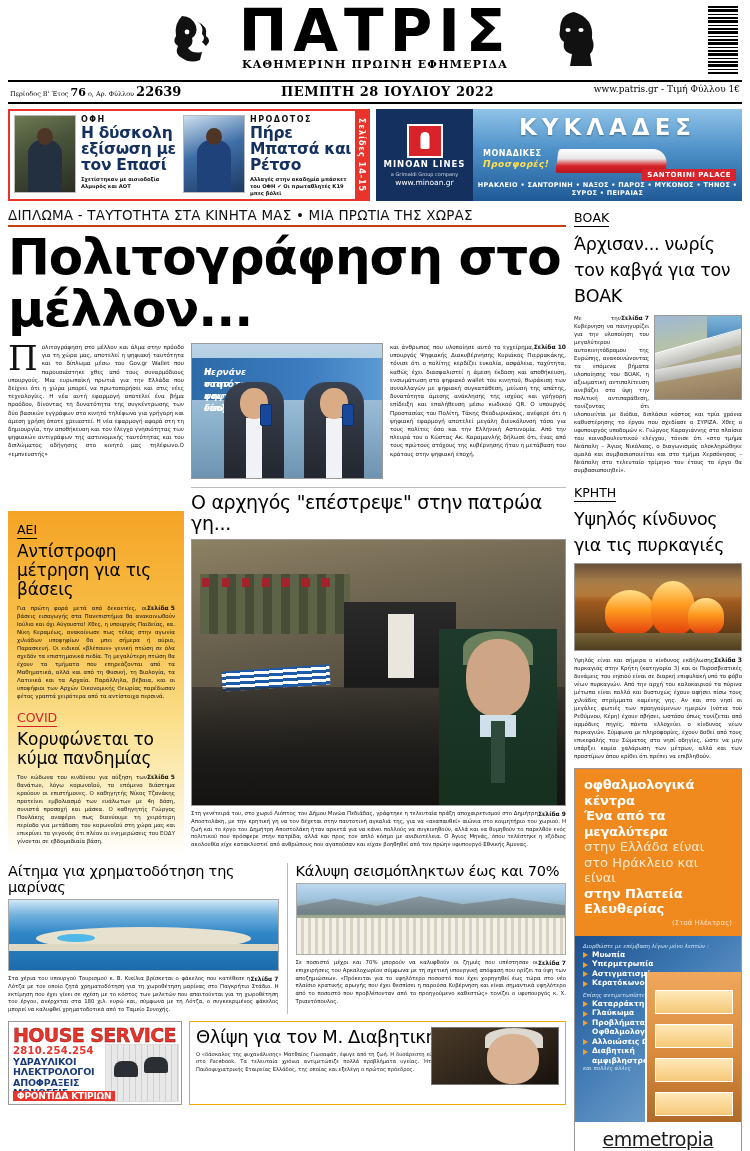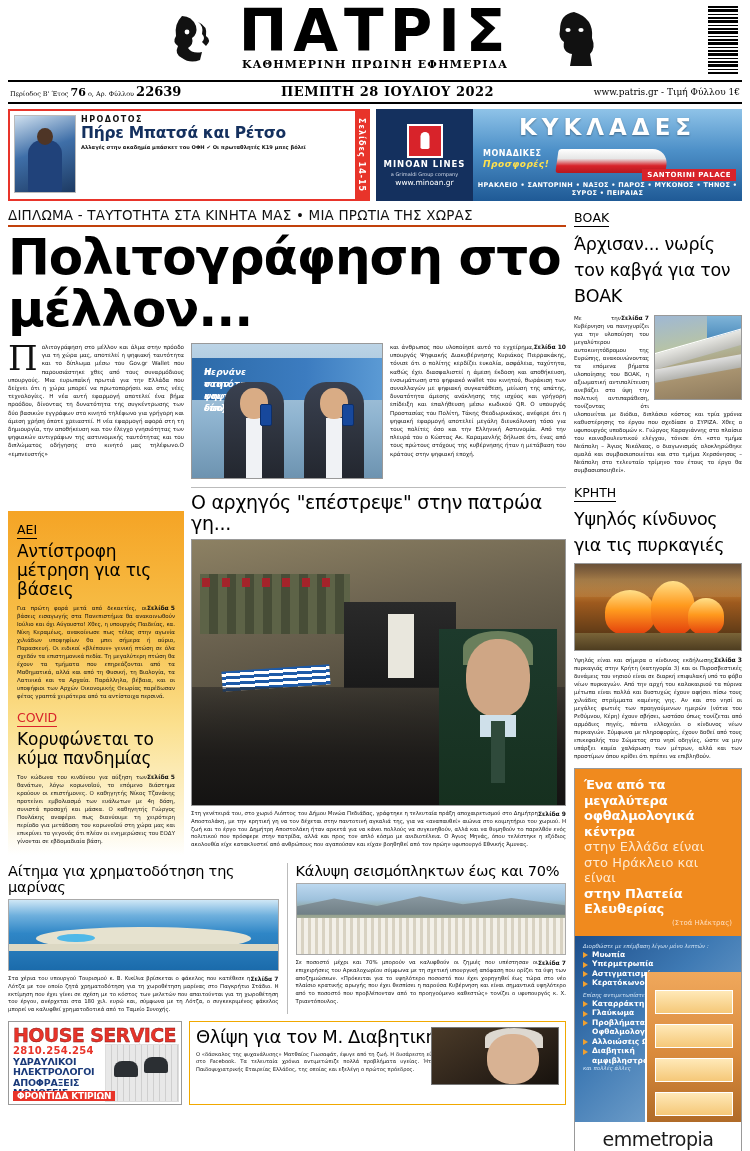--- a/index.html
+++ b/index.html
@@ -35,21 +35,21 @@
     width: 30px; height: 68px;
     background: repeating-linear-gradient(to bottom,
       #000 0px, #000 2px, #fff 2px, #fff 3px,
       #000 3px, #000 6px, #fff 6px, #fff 8px,
       #000 8px, #000 9px, #fff 9px, #fff 11px);
   }
 
   
   .inforule-top { border-top: 2px solid #000; margin-top: 2px; }
   .infobar {
-    display: flex; align-items: center; justify-content: space-between;
+    display: flex; align-items: flex-start; justify-content: space-between;
     border-bottom: 2px solid #000; padding: 2px 2px 3px;
   }
   .info-left { font-size: 6.5px; font-family: "DejaVu Serif", serif; }
   .info-left .big { font-size: 11px; font-weight: 700; }
   .info-left .num { font-size: 13px; font-weight: 700; }
   .info-center {
     font-family: "DejaVu Serif", serif; font-size: 13px;
     font-weight: 700; letter-spacing: 0.5px;
   }
   .info-right { font-family: "DejaVu Serif", serif; font-size: 9px; }
@@ -452,20 +452,21 @@
   }
   .em-building .win {
     position: absolute; left: 8px; width: 78px; height: 24px;
     background: linear-gradient(180deg,#ffe9b8 0%,#f5c878 100%);
     border: 1px solid #fff;
   }
   .em-bot { background: #fff; padding: 6px 5px 5px; text-align: center; }
   .em-brand {
     font-size: 19px; font-weight: 400; letter-spacing: -.5px; color: #1a1a1a;
     font-family: "DejaVu Sans", sans-serif;
+    text-decoration: underline;
   }
   .em-d1 { font-size: 5.4px; font-weight: 700; margin-top: 3px; line-height: 7.5px; }
   .em-d2 { font-size: 5.4px; margin-top: 3px; line-height: 7.5px; }
 </style>
 </head>
 <body>
 
 <div class="page">
 
   <div class="masthead">
@@ -494,20 +495,31 @@
       <span>ο, Αρ. Φύλλου</span>
       <span class="num">22639</span>
     </div>
     <div class="info-center">ΠΕΜΠΤΗ 28 ΙΟΥΛΙΟΥ 2022</div>
     <div class="info-right">www.patris.gr - Τιμή Φύλλου 1€</div>
   </div>
 
   <div class="adrow">
     <div class="sportbox">
       <div class="sp-item">
+        <div class="sp-photo">
+          <div class="fig"></div>
+          <div class="head"></div>
+        </div>
+        <div class="sp-text">
+          <div class="sp-kicker">ΟΦΗ</div>
+          <div class="sp-head">Η δύσκολη εξίσωση με τον Επασί</div>
+          <div class="sp-sub">Σχετίστηκαν με αισιοδοξία Αλμυρός και ΑΟΤ</div>
+        </div>
+      </div>
+      <div class="sp-item">
         <div class="sp-photo b">
           <div class="fig"></div>
           <div class="head"></div>
         </div>
         <div class="sp-text">
           <div class="sp-kicker">ΗΡΟΔΟΤΟΣ</div>
           <div class="sp-head">Πήρε Μπατσά και Ρέτσο</div>
           <div class="sp-sub">Αλλαγές στην ακαδημία μπάσκετ του ΟΦΗ ✔ Οι πρωταθλητές Κ19 μπες βόλεϊ</div>
         </div>
       </div>
@@ -712,22 +724,22 @@
           <div class="ground"></div>
         </div>
         <div class="rail-body" style="margin-top:5px;">
           <span class="pageref">Σελίδα 3</span>
           <span>Υψηλός είναι και σήμερα ο κίνδυνος εκδήλωσης πυρκαγιάς στην Κρήτη (κατηγορία 3) και οι Πυροσβεστικές δυνάμεις του νησιού είναι σε διαρκή επιφυλακή υπό το φόβο νέων πυρκαγιών. Από την αρχή του καλοκαιριού τα πύρινα μέτωπα είναι πολλά και δυστυχώς έχουν αφήσει πίσω τους χιλιάδες στρέμματα καμένης γης. Αν και στο νησί οι μεγάλες φωτιές των προηγούμενων ημερών (νότια του Ρεθύμνου, Κέρη) έχουν σβήσει, ωστόσο όπως τονίζεται από αρμόδιες πηγές, πάντα ελλοχεύει ο κίνδυνος νέων πυρκαγιών. Σύμφωνα με πληροφορίες, έχουν δοθεί από τους επικεφαλής του Σώματος στο νησί οδηγίες, ώστε να μην υπάρξει καμία χαλάρωση των μέτρων, αλλά και των προστίμων όπου κρίθει ότι πρέπει να επιβληθούν.</span>
         </div>
       </div>
 
       <div class="emmetropia">
         <div class="em-top">
+          <div class="em-l1">οφθαλμολογικά κέντρα</div>
           <div class="em-l1">Ένα από τα μεγαλύτερα</div>
-          <div class="em-l1">οφθαλμολογικά κέντρα</div>
           <div class="em-l2">στην Ελλάδα είναι</div>
           <div class="em-l3">
             <span>στο Ηράκλειο</span><span> και είναι</span>
           </div>
           <div class="em-l3">στην Πλατεία Ελευθερίας</div>
           <div class="em-small">(Στοά Ηλέκτρας)</div>
         </div>
         <div class="em-mid">
           <div class="em-note">Διορθώστε με επέμβαση λίγων μόνο λεπτών :</div>
           <div class="em-li">Μυωπία</div>

